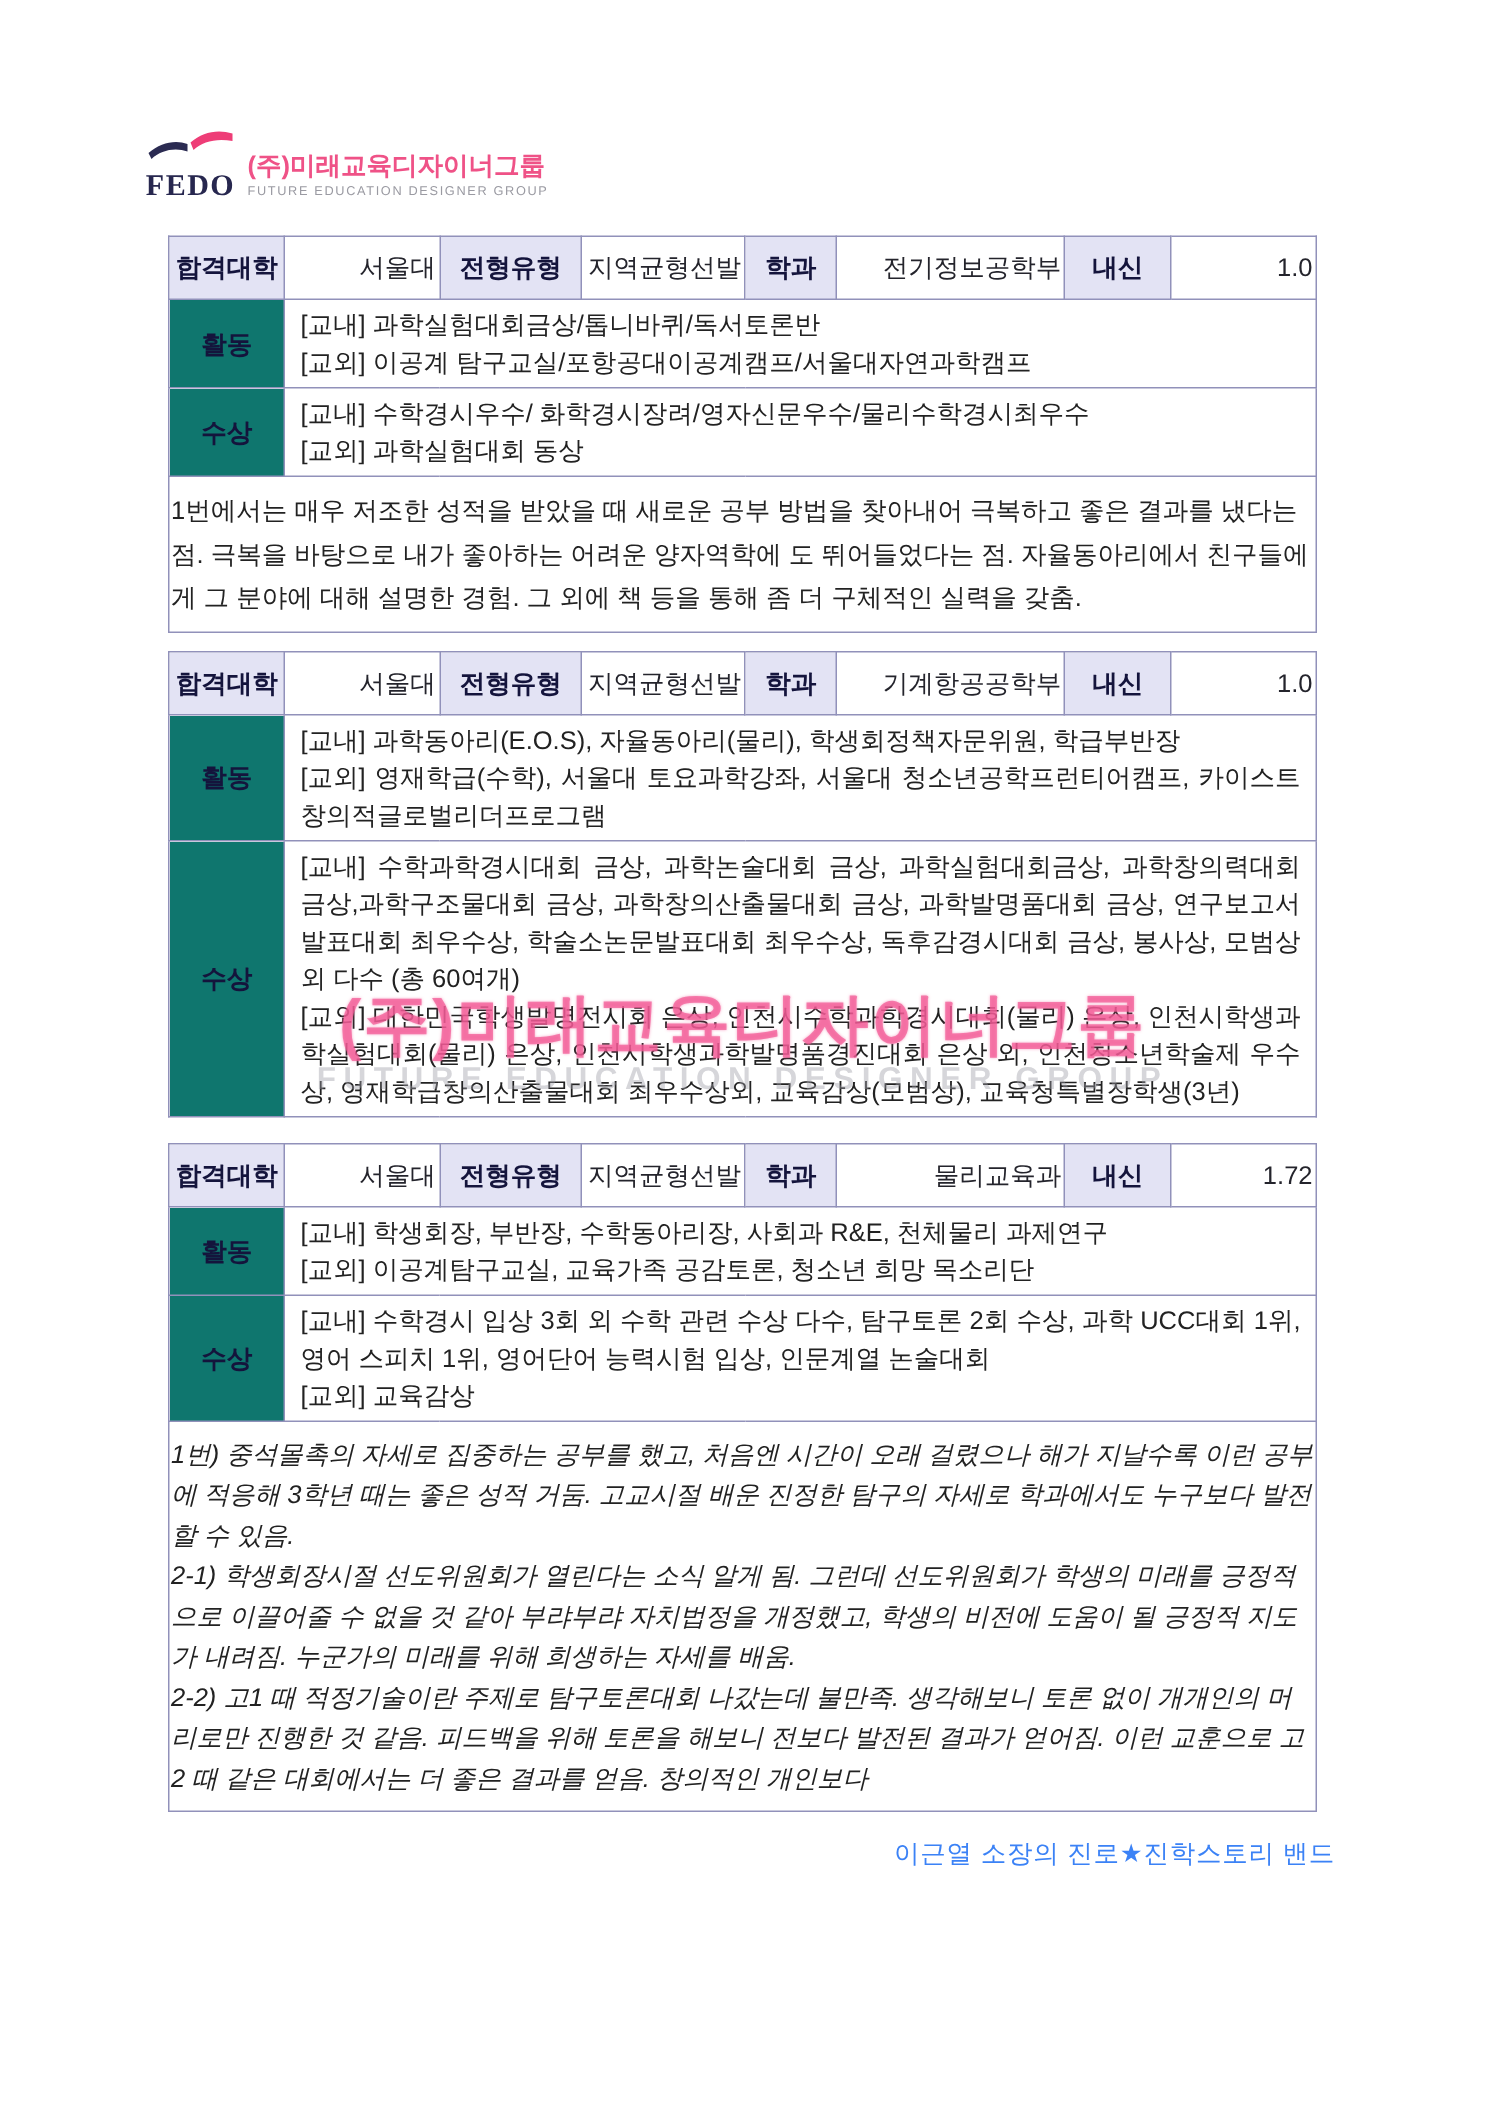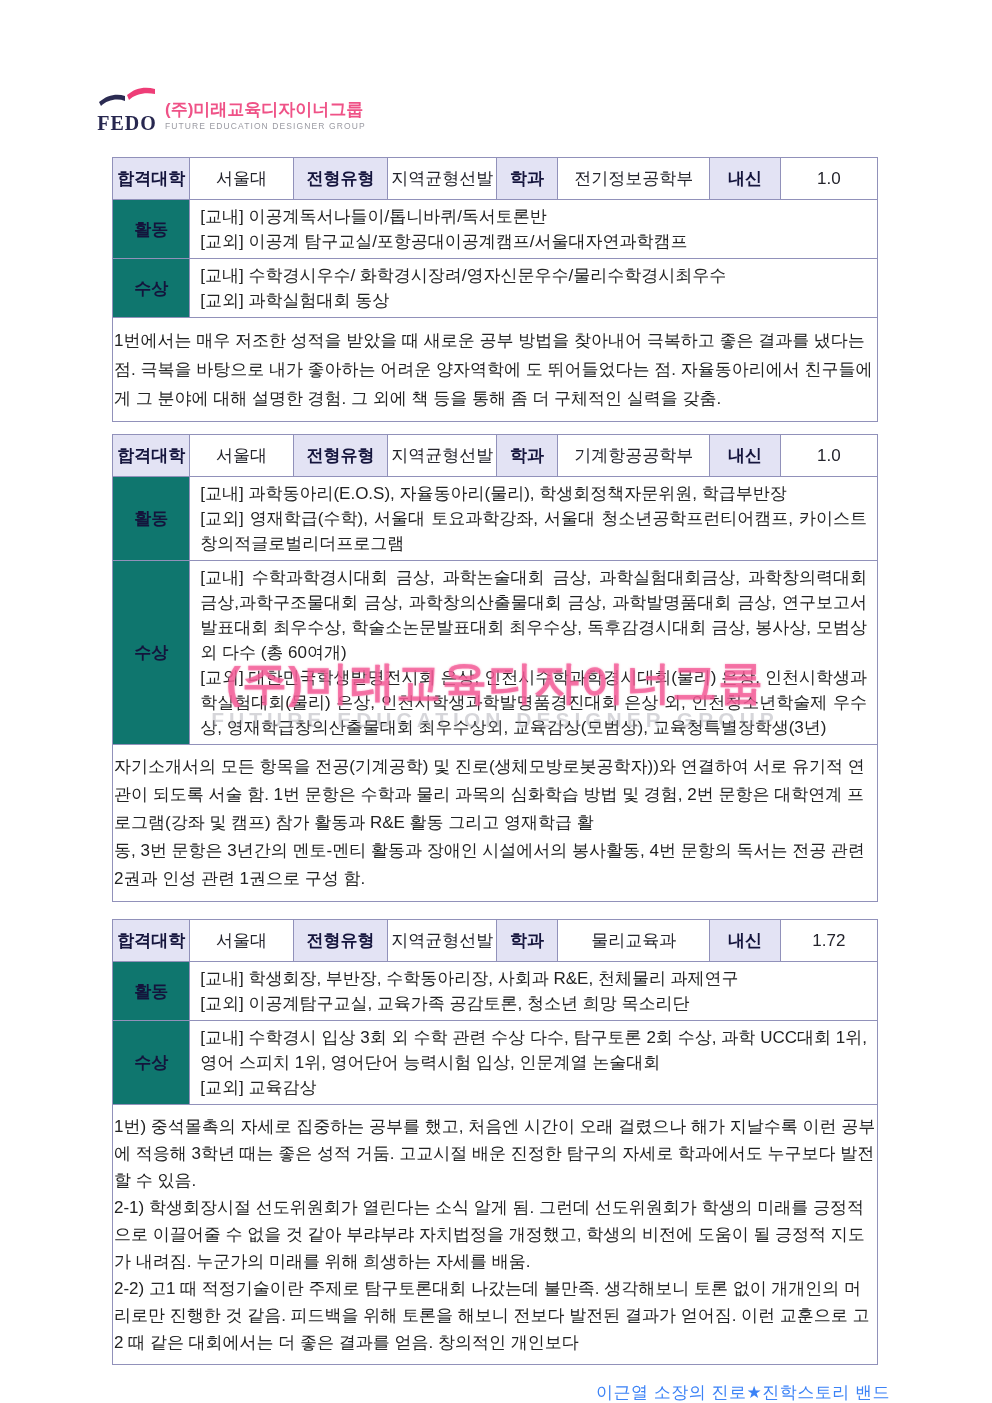--- a/index.html
+++ b/index.html
@@ -22,34 +22,34 @@
   .logo-ko{font-size:17px;font-weight:700;color:#ef5287;line-height:20px;}
   .logo-en{font-size:8.5px;color:#9a9aa2;letter-spacing:1.1px;line-height:12px;}
   
   .content{position:absolute;top:145px;left:100px;width:790px;}
   .group{margin:12px;}
   .group.g1{margin-bottom:9px;}
   .group.g2{margin-bottom:17px;}
   table.adm{border-collapse:collapse;width:100%;table-layout:fixed;}
   table.adm td{border:1px solid #9191ba;font-size:17px;vertical-align:middle;overflow:hidden;}
   td.hd{background:#e3e3f4;font-weight:700;color:#14143c;text-align:center;padding:9px 2px;}
-  td.val{background:#fff;color:#24242c;text-align:center;padding:9px 2px;}
+  td.val{background:#fff;color:#24242c;text-align:right;padding:9px 2px;}
   td.rowlabel{background:#0f766e;font-weight:700;color:#14143c;text-align:center;padding:6px 2px;}
   td.cellcontent{
     background:#fff;padding:4px 10px;line-height:25px;color:#222;
     text-align:justify;white-space:pre-line;vertical-align:middle;
   }
   .note{
     border:1px solid #9191ba;border-top:none;
     padding:8px 1px;font-size:17px;color:#222;text-align:left;
   }
   .note p{margin:0;}
   .note.lh29 p{line-height:29px;}
   .note.lh28 p{line-height:28px;}
-  .note.lh27 p{line-height:27px;}
+  .note.lh27 p{line-height:27px;font-style:italic;}
   
   .watermark{
     position:absolute;top:660px;left:100px;width:790px;
     text-align:center;pointer-events:none;z-index:5;
   }
   .wm-ko{
     font-size:45px;font-weight:700;letter-spacing:1px;
     color:rgba(242,90,150,0.72);
     text-shadow:0 0 2px rgba(242,90,150,0.55);
     line-height:46px;
@@ -105,21 +105,21 @@
           <td class="val">서울대</td>
           <td class="hd">전형유형</td>
           <td class="val">지역균형선발</td>
           <td class="hd">학과</td>
           <td class="val">전기정보공학부</td>
           <td class="hd">내신</td>
           <td class="val">1.0</td>
         </tr>
         <tr>
           <td class="rowlabel">활동</td>
-          <td class="cellcontent" colspan="7">[교내] 이공계독서나들이/톱니바퀴/독서토론반
+          <td class="cellcontent" colspan="7">[교내] 과학실험대회금상/톱니바퀴/독서토론반
 [교외] 이공계 탐구교실/포항공대이공계캠프/서울대자연과학캠프</td>
         </tr>
         <tr>
           <td class="rowlabel">수상</td>
           <td class="cellcontent" colspan="7">[교내] 수학경시우수/ 화학경시장려/영자신문우수/물리수학경시최우수
 [교외] 과학실험대회 동상</td>
         </tr>
       </tbody>
         </table>
       <div class="note lh29">
@@ -155,24 +155,20 @@
           <td class="cellcontent" colspan="7">[교내] 과학동아리(E.O.S), 자율동아리(물리), 학생회정책자문위원, 학급부반장
 [교외] 영재학급(수학), 서울대 토요과학강좌, 서울대 청소년공학프런티어캠프, 카이스트 창의적글로벌리더프로그램</td>
         </tr>
         <tr>
           <td class="rowlabel">수상</td>
           <td class="cellcontent" colspan="7">[교내] 수학과학경시대회 금상, 과학논술대회 금상, 과학실험대회금상, 과학창의력대회 금상,과학구조물대회 금상, 과학창의산출물대회 금상, 과학발명품대회 금상, 연구보고서발표대회 최우수상, 학술소논문발표대회 최우수상, 독후감경시대회 금상, 봉사상, 모범상외 다수 (총 60여개)
 [교외] 대한민국학생발명전시회 은상, 인천시수학과학경시대회(물리) 은상, 인천시학생과학실험대회(물리) 은상, 인천시학생과학발명품경진대회 은상 외, 인천청소년학술제 우수상, 영재학급창의산출물대회 최우수상외, 교육감상(모범상), 교육청특별장학생(3년)</td>
         </tr>
       </tbody>
         </table>
-      <div class="note lh28">
-        <p>자기소개서의 모든 항목을 전공(기계공학) 및 진로(생체모방로봇공학자))와 연결하여 서로 유기적 연관이 되도록 서술 함. 1번 문항은 수학과 물리 과목의 심화학습 방법 및 경험, 2번 문항은 대학연계 프로그램(강좌 및 캠프) 참가 활동과 R&amp;E 활동 그리고 영재학급 활</p>
-        <p>동, 3번 문항은 3년간의 멘토-멘티 활동과 장애인 시설에서의 봉사활동, 4번 문항의 독서는 전공 관련 2권과 인성 관련 1권으로 구성 함.</p>
-      </div>
     </section>
 
     <section class="group g3">
       <table class="adm">
         <colgroup>
           <col style="width:10.1%">
             <col style="width:13.5%">
             <col style="width:12.4%">
             <col style="width:14.2%">
           <col style="width:8.0%">

